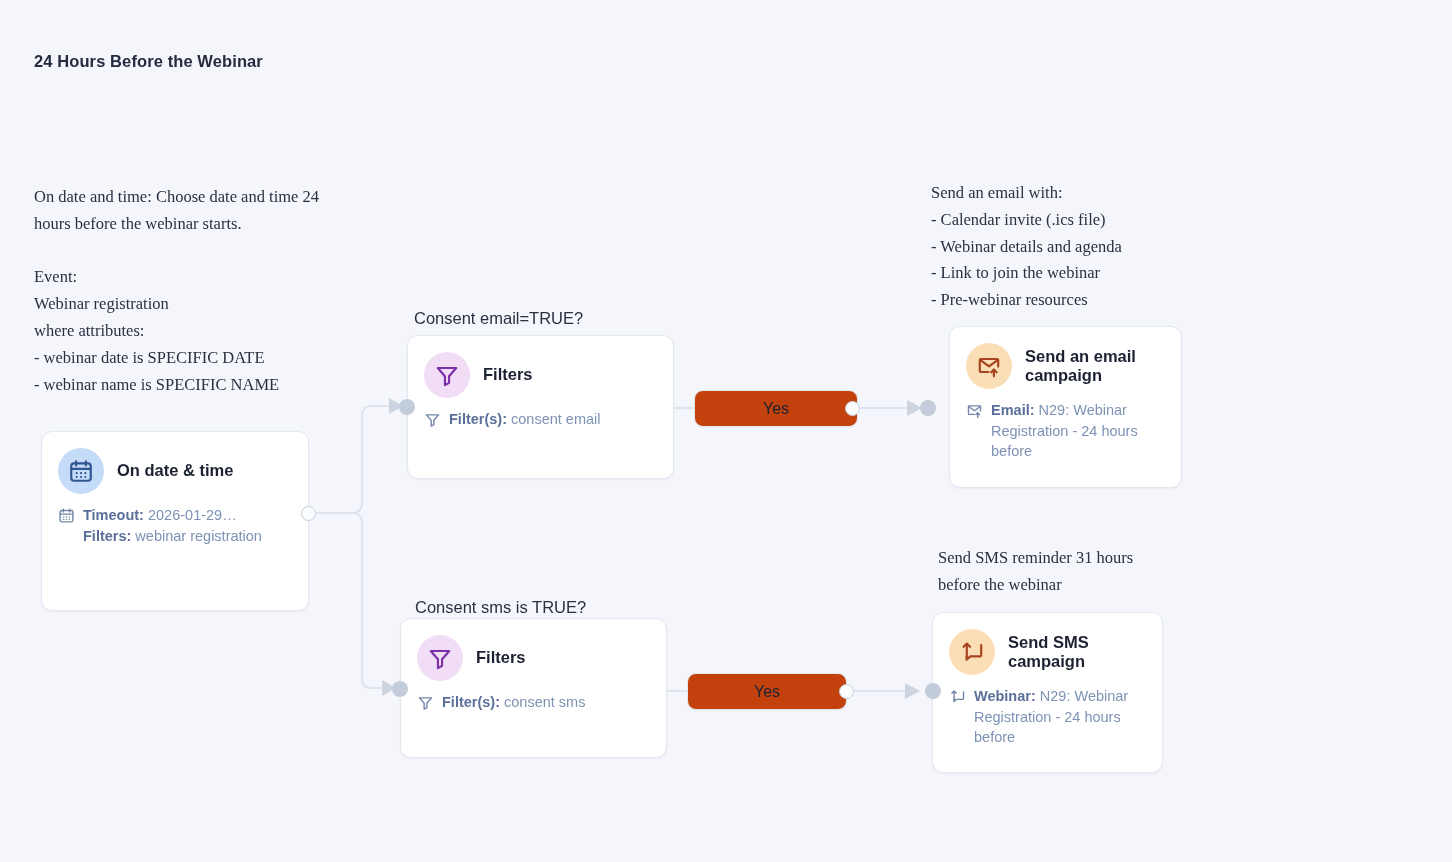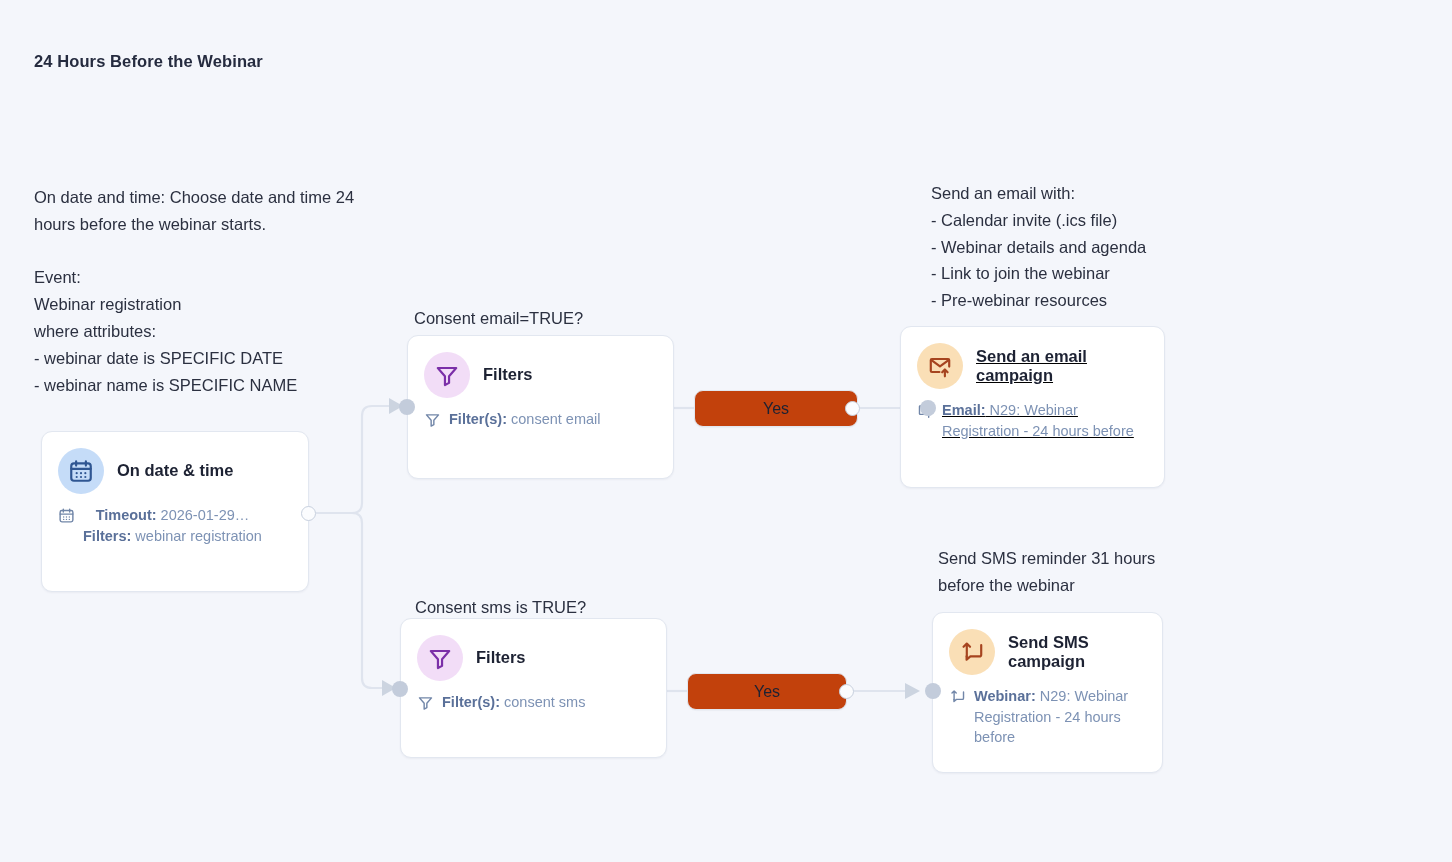--- a/index.html
+++ b/index.html
@@ -14,20 +14,21 @@
   
   .page-title {
     position: absolute; left: 34px; top: 52px;
     font-size: 16.5px; font-weight: bold; color: #252b3f;
     letter-spacing: .1px;
   }
   .note {
     position: absolute;
     font-size: 16.5px; line-height: 26.8px; color: #2b3040;
     white-space: pre-wrap;
+    font-family: Liberation Serif, serif;
   }
   .edge-label {
     position: absolute;
     font-size: 16.5px; color: #2b3040; line-height: 22px;
   }
 
   
   .node {
     position: absolute;
     background: #ffffff;
@@ -114,21 +115,21 @@
 - Calendar invite (.ics file)
 - Webinar details and agenda
 - Link to join the webinar
 - Pre-webinar resources</div>
   <div class="note" style="left:938px; top:545px; width:275px;">Send SMS reminder 31 hours
 before the webinar</div>
 
   <div class="edge-label" style="left:414px; top:307px;">Consent email=TRUE?</div>
   <div class="edge-label" style="left:415px; top:587px;margin-top:9px;">Consent sms is TRUE?</div>
 
-  <div class="node" style="left:41px; top:431px; width:268px; height:161px;text-align:center;">
+  <div class="node" style="left:41px; top:431px; width:268px; height:180px;">
     <div class="node-head">
       <div class="node-ico" style="background:#c5dcf8;">
         <svg width="26" height="26" viewBox="0 0 24 24" fill="none" stroke="#2f5692" stroke-width="2" stroke-linecap="round">
           <rect x="3" y="5" width="18" height="16" rx="2.5"></rect>
           <path d="M3 10h18M7.5 3v4M16.5 3v4"></path>
           <g fill="#2f5692" stroke="none">
             <circle cx="8" cy="14" r="1"></circle>
               <circle cx="12" cy="14" r="1"></circle>
               <circle cx="16" cy="14" r="1"></circle>
             <circle cx="8" cy="17.5" r="1"></circle>
@@ -205,21 +206,21 @@
     </div>
   </div>
   <div class="port-dot" style="left:392px; top:681px;"></div>
 
   <div class="yes-box" style="left:694px; top:390px; width:164px; height:37px;">Yes</div>
   <div class="port-open" style="left:845px; top:401px;"></div>
 
   <div class="yes-box" style="left:687px; top:673px; width:160px; height:37px;">Yes</div>
   <div class="port-open" style="left:839px; top:684px;"></div>
 
-  <div class="node" style="left:900px; top:326px; width:265px; height:162px;text-decoration:underline;">
+  <div class="node" style="left:949px; top:326px; width:233px; height:162px;">
     <div class="node-head">
       <div class="node-ico" style="background:#fadfb6;">
         <svg width="26" height="26" viewBox="0 0 24 24" fill="none" stroke="#a6441f" stroke-width="2" stroke-linecap="round" stroke-linejoin="round">
           <path d="M20.5 12.5V6.5a1 1 0 0 0-1-1h-15a1 1 0 0 0-1 1v10a1 1 0 0 0 1 1h7"></path>
           <path d="M3.8 6.3 12 12.3l8.2-6"></path>
           <path d="M16.5 21.5v-6M14 17.8l2.5-2.6 2.5 2.6"></path>
         </svg>
       </div>
       <div class="node-title" style="max-width:150px;">Send an email campaign</div>
     </div>

